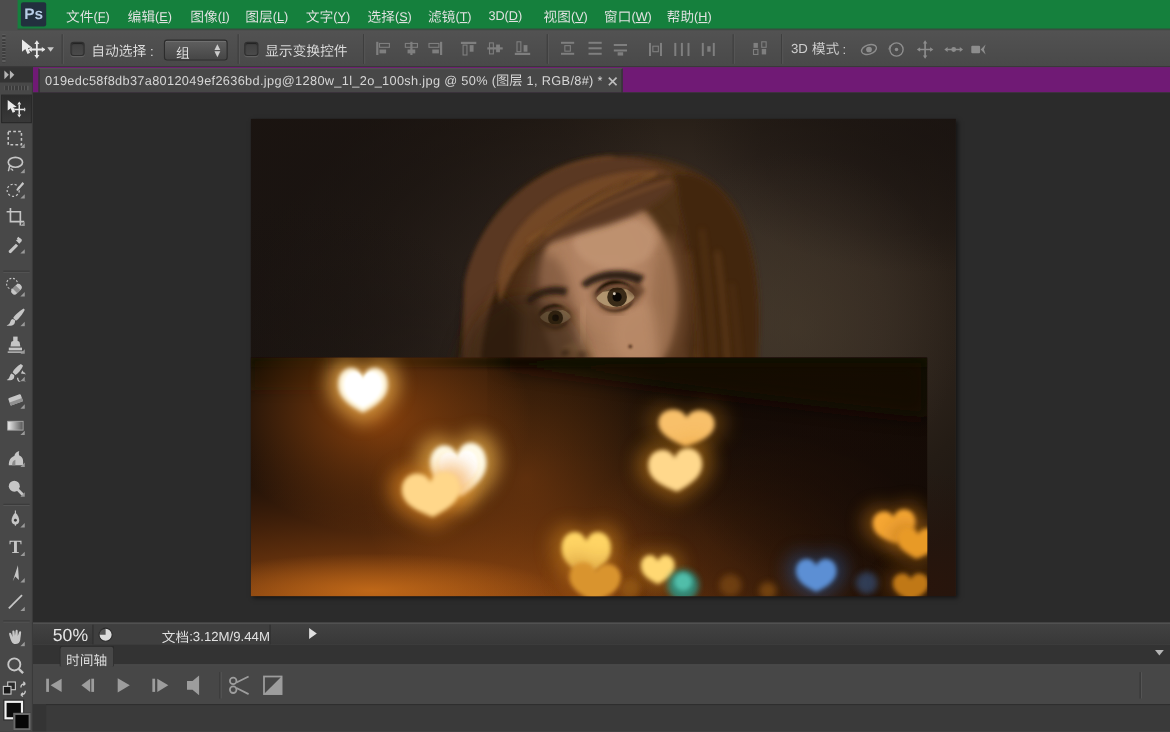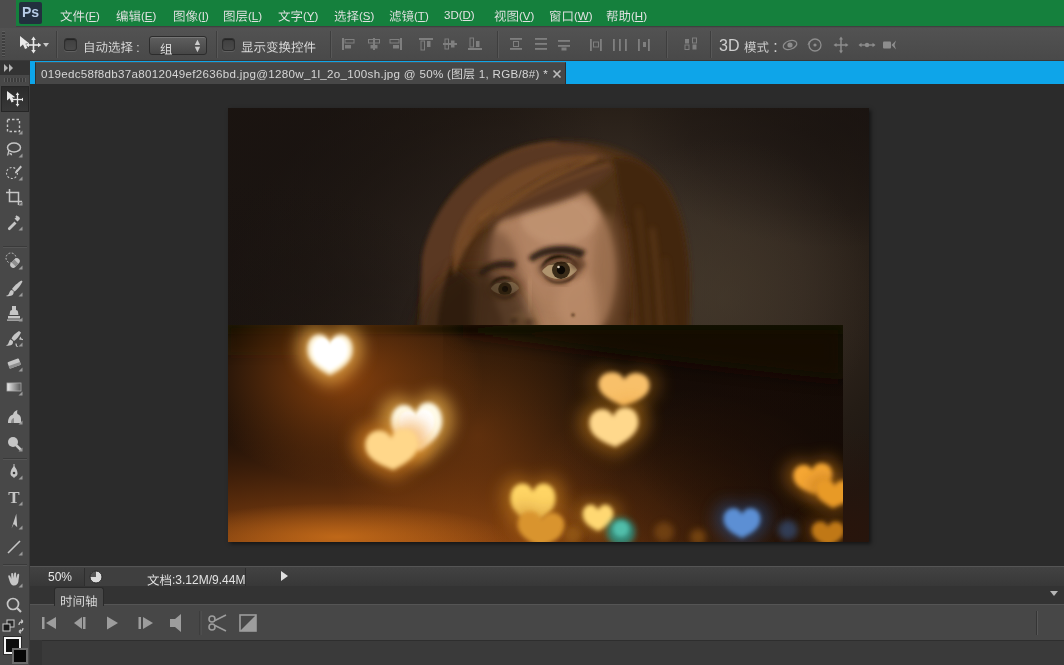--- a/index.html
+++ b/index.html
@@ -156,21 +156,21 @@
         <rect x="8" y="5" width="3" height="5" fill="#7f7f7f"></rect>
       </svg>
       <div class="abs" style="left:666px;top:3px;width:1px;height:27px;background:#3e3e3e;box-shadow:1px 0 0 #585858"></div>
       <svg class="abs" style="left:683px;top:9px" width="16" height="14" viewBox="0 0 16 14">
         <rect x="2" y="2" width="4" height="4.5" fill="#7f7f7f"></rect>
         <rect x="2" y="8" width="4" height="4.5" fill="none" stroke="#7f7f7f"></rect>
         <rect x="9.5" y="1" width="4" height="5" fill="none" stroke="#7f7f7f"></rect>
         <rect x="9.5" y="7.5" width="4" height="5" fill="#7f7f7f"></rect>
       </svg>
       <div class="abs" style="left:710px;top:3px;width:1px;height:27px;background:#3e3e3e;box-shadow:1px 0 0 #585858"></div>
-      <div class="abs" style="left:719px;top:9px;color:#cfcfcf;font-size:16px">3D <svg width="25" height="12" viewBox="0 0 25 12" style="display:inline-block;vertical-align:-2px;fill:#cfcfcf;">
+      <div class="abs" style="left:719px;top:9px;color:#cfcfcf;font-size:12px">3D <svg width="25" height="12" viewBox="0 0 25 12" style="display:inline-block;vertical-align:-2px;fill:#cfcfcf;">
           <path transform="translate(0.00,10.75) scale(0.01250,-0.01250)" d="M472 417H820V345H472ZM472 542H820V472H472ZM732 840V757H578V840H507V757H360V693H507V618H578V693H732V618H805V693H945V757H805V840ZM402 599V289H606C602 259 598 232 591 206H340V142H569C531 65 459 12 312 -20C326 -35 345 -63 352 -80C526 -38 607 34 647 140C697 30 790 -45 920 -80C930 -61 950 -33 966 -18C853 6 767 61 719 142H943V206H666C671 232 676 260 679 289H893V599ZM175 840V647H50V577H175V576C148 440 90 281 32 197C45 179 63 146 72 124C110 183 146 274 175 372V-79H247V436C274 383 305 319 318 286L366 340C349 371 273 496 247 535V577H350V647H247V840Z"></path>
           <path transform="translate(12.50,10.75) scale(0.01250,-0.01250)" d="M709 791C761 755 823 701 853 665L905 712C875 747 811 798 760 833ZM565 836C565 774 567 713 570 653H55V580H575C601 208 685 -82 849 -82C926 -82 954 -31 967 144C946 152 918 169 901 186C894 52 883 -4 855 -4C756 -4 678 241 653 580H947V653H649C646 712 645 773 645 836ZM59 24 83 -50C211 -22 395 20 565 60L559 128L345 82V358H532V431H90V358H270V67Z"></path>
         </svg><span style="vertical-align:-1px"> :</span></div>
       <svg class="abs" style="left:780px;top:8px" width="120" height="18" viewBox="0 0 120 18">
 <g fill="none" stroke="#8d8d8d" stroke-width="1.3">
 <ellipse cx="10" cy="9" rx="7" ry="4.2" transform="rotate(-18 10 9)"></ellipse>
           <circle cx="10" cy="9" r="2.6" fill="#8d8d8d" stroke="none"></circle>
 <circle cx="35" cy="9" r="6"></circle>
           <circle cx="35" cy="9" r="1.6" fill="#8d8d8d" stroke="none"></circle>
           <path d="M29.5,5 L28,9" stroke-width="1"></path>
@@ -188,21 +188,21 @@
           <path d="M61,17.5 L59,14.5 L63,14.5Z"></path>
           <path d="M53.5,9 L56.5,7 L56.5,11Z"></path>
           <path d="M68.5,9 L65.5,7 L65.5,11Z"></path>
 <path d="M78.5,9 L81.5,6.8 L81.5,11.2Z"></path>
           <path d="M95.5,9 L92.5,6.8 L92.5,11.2Z"></path>
 <rect x="103" y="5.5" width="8" height="7" rx="1"></rect>
           <path d="M116,4.5 L111.5,9 L116,13.5 L114.5,9Z"></path>
         </g>
       </svg>
     </div>
-    <div class="abs" style="left:0;top:61px;width:1064px;height:23px;background:#0ea5e9">
+    <div class="abs" style="left:0;top:61px;width:1064px;height:23px;background:#701a75">
       <div class="abs" style="left:35px;top:1px;width:531px;height:22px;background:#474747;border-left:1px solid #2e2e2e;border-right:1px solid #2e2e2e;border-top:1px solid #555">
         <div style="position:absolute;left:5px;top:4px;white-space:nowrap;color:#d6d6d6;font-size:11.6px;letter-spacing:0.30px">019edc58f8db37a8012049ef2636bd.jpg@1280w_1l_2o_100sh.jpg @ 50% (<svg width="24" height="12" viewBox="0 0 24 12" style="display:inline-block;vertical-align:-2px;fill:#d6d6d6;">
             <path transform="translate(0.00,10.32) scale(0.01200,-0.01200)" d="M375 279C455 262 557 227 613 199L644 250C588 276 487 309 407 325ZM275 152C413 135 586 95 682 61L715 117C618 149 445 188 310 203ZM84 796V-80H156V-38H842V-80H917V796ZM156 29V728H842V29ZM414 708C364 626 278 548 192 497C208 487 234 464 245 452C275 472 306 496 337 523C367 491 404 461 444 434C359 394 263 364 174 346C187 332 203 303 210 285C308 308 413 345 508 396C591 351 686 317 781 296C790 314 809 340 823 353C735 369 647 396 569 432C644 481 707 538 749 606L706 631L695 628H436C451 647 465 666 477 686ZM378 563 385 570H644C608 531 560 496 506 465C455 494 411 527 378 563Z"></path>
             <path transform="translate(12.00,10.32) scale(0.01200,-0.01200)" d="M304 456V389H873V456ZM209 727H811V607H209ZM133 792V499C133 340 124 117 31 -40C50 -47 83 -66 98 -78C195 86 209 331 209 499V542H886V792ZM288 -64C319 -52 367 -48 803 -19C818 -45 832 -70 842 -89L911 -55C877 6 806 112 751 189L686 162C712 126 740 83 766 41L380 18C433 74 487 145 533 218H943V284H239V218H438C394 142 338 72 320 52C298 27 278 9 261 6C270 -13 283 -49 288 -64Z"></path>
           </svg> 1, RGB/8#) *</div>
         <svg style="position:absolute;left:516px;top:6px" width="10" height="10" viewBox="0 0 10 10">
           <g stroke="#bdbdbd" stroke-width="1.6">
             <line x1="1.5" y1="1.5" x2="8.5" y2="8.5"></line>
             <line x1="8.5" y1="1.5" x2="1.5" y2="8.5"></line>
           </g>
@@ -560,21 +560,21 @@
         <path d="M606.6,158.2 C601.9,143.5 580.0,146.1 579.6,163.3 C579.2,175.6 591.8,183.4 604.4,190.1 C617.8,185.3 631.3,179.2 632.7,167.0 C634.7,149.9 613.3,144.3 606.6,158.2 Z" fill="#b06a12" opacity="0.50" filter="url(#b8)"></path>
         <path d="M606.4,160.9 C603.2,150.8 588.1,152.6 587.8,164.4 C587.5,172.9 596.2,178.3 604.9,183.0 C614.1,179.6 623.5,175.4 624.4,167.0 C625.8,155.2 611.1,151.3 606.4,160.9 Z" fill="#e89a28" opacity="1.00" filter="url(#b2)"></path>
         <path d="M600.0,199.3 C594.9,186.7 575.6,190.4 576.3,205.4 C576.8,216.1 588.4,222.2 600.0,227.3 C611.6,222.2 623.2,216.1 623.7,205.4 C624.4,190.4 605.1,186.7 600.0,199.3 Z" fill="#8a4e0c" opacity="0.45" filter="url(#b8)"></path>
         <path d="M600.0,201.7 C596.5,193.0 583.2,195.5 583.7,205.9 C584.0,213.3 592.0,217.5 600.0,221.0 C608.0,217.5 616.0,213.3 616.3,205.9 C616.8,195.5 603.5,193.0 600.0,201.7 Z" fill="#c07818" opacity="1.00" filter="url(#b2)"></path>
         <circle cx="345" cy="210" r="9" fill="#9a5e14" opacity="0.7" filter="url(#b3)"></circle>
         <circle cx="436" cy="207" r="10" fill="#8a5212" opacity="0.6" filter="url(#b3)"></circle>
         <circle cx="470" cy="212" r="8" fill="#a86818" opacity="0.5" filter="url(#b3)"></circle>
       </svg>
     </div>
     <div class="abs" style="left:30px;top:566px;width:1034px;height:20px;background:linear-gradient(#424242,#383838);border-top:1px solid #555">
-      <div class="abs" style="left:18px;top:3px;color:#e6e6e6;font-size:12px">50%</div>
+      <div class="abs" style="left:18px;top:3px;color:#e6e6e6;font-size:16px">50%</div>
       <div class="abs" style="left:54px;top:1px;width:162px;height:18px;background:#3f3f3f;border-left:1px solid #2e2e2e;border-right:1px solid #2e2e2e">
         <svg style="position:absolute;left:4px;top:2px" width="14" height="14" viewBox="0 0 14 14">
 <circle cx="7" cy="7" r="6" fill="#dcdcdc"></circle>
           <path d="M7,7 L7,1 A6,6 0 0 0 1,7Z" fill="#555"></path>
           <circle cx="7" cy="7" r="6" fill="none" stroke="#2a2a2a"></circle>
         </svg>
         <div style="position:absolute;left:62px;top:2px;white-space:nowrap"><svg width="25" height="12" viewBox="0 0 25 12" style="display:inline-block;vertical-align:-2px;fill:#e2e2e2;">
             <path transform="translate(0.00,10.75) scale(0.01250,-0.01250)" d="M423 823C453 774 485 707 497 666L580 693C566 734 531 799 501 847ZM50 664V590H206C265 438 344 307 447 200C337 108 202 40 36 -7C51 -25 75 -60 83 -78C250 -24 389 48 502 146C615 46 751 -28 915 -73C928 -52 950 -20 967 -4C807 36 671 107 560 201C661 304 738 432 796 590H954V664ZM504 253C410 348 336 462 284 590H711C661 455 592 344 504 253Z"></path>
             <path transform="translate(12.50,10.75) scale(0.01250,-0.01250)" d="M851 776C830 702 788 597 753 534L813 515C848 575 891 673 925 755ZM397 751C430 679 469 582 486 521L551 547C533 608 493 701 458 774ZM193 840V626H47V555H181C151 418 88 260 26 175C38 158 56 128 65 108C113 175 159 287 193 401V-79H264V424C295 374 332 312 347 279L393 337C375 365 291 482 264 516V555H390V626H264V840ZM369 63V-9H842V-71H916V471H694V837H621V471H392V398H842V269H404V201H842V63Z"></path>
           </svg><span style="color:#e2e2e2;font-size:12px;vertical-align:0px">:3.12M/9.44M</span></div>

